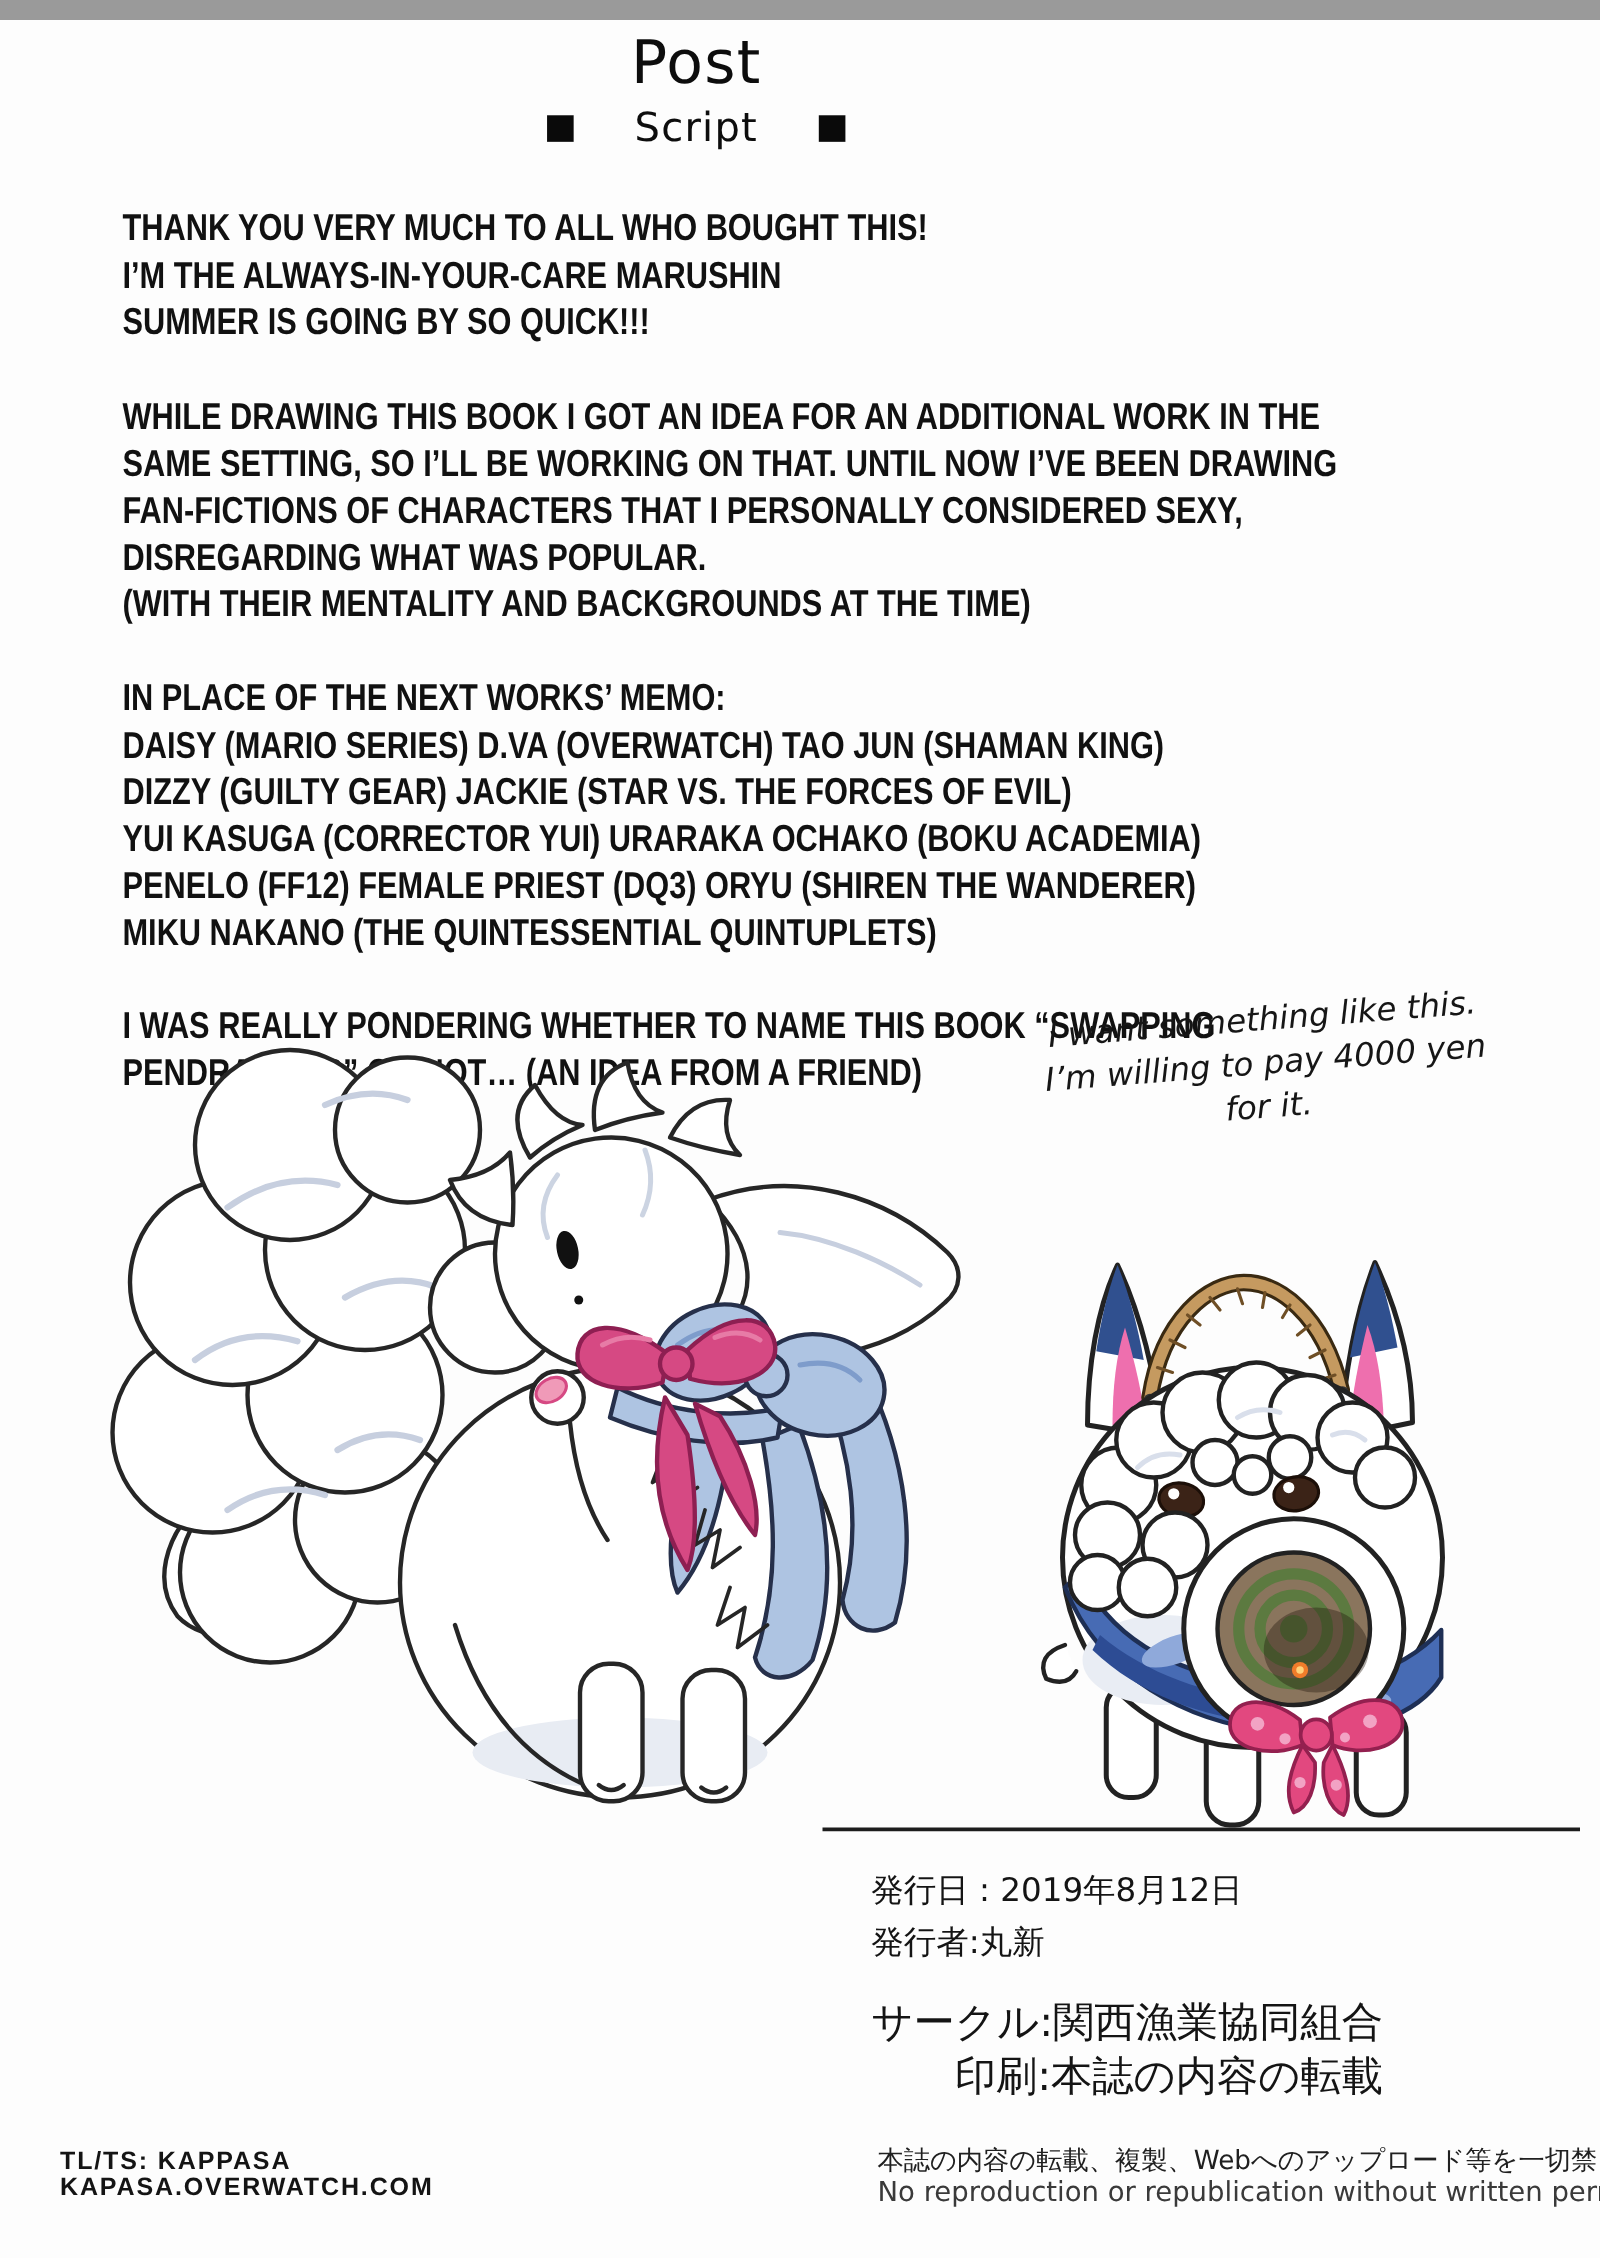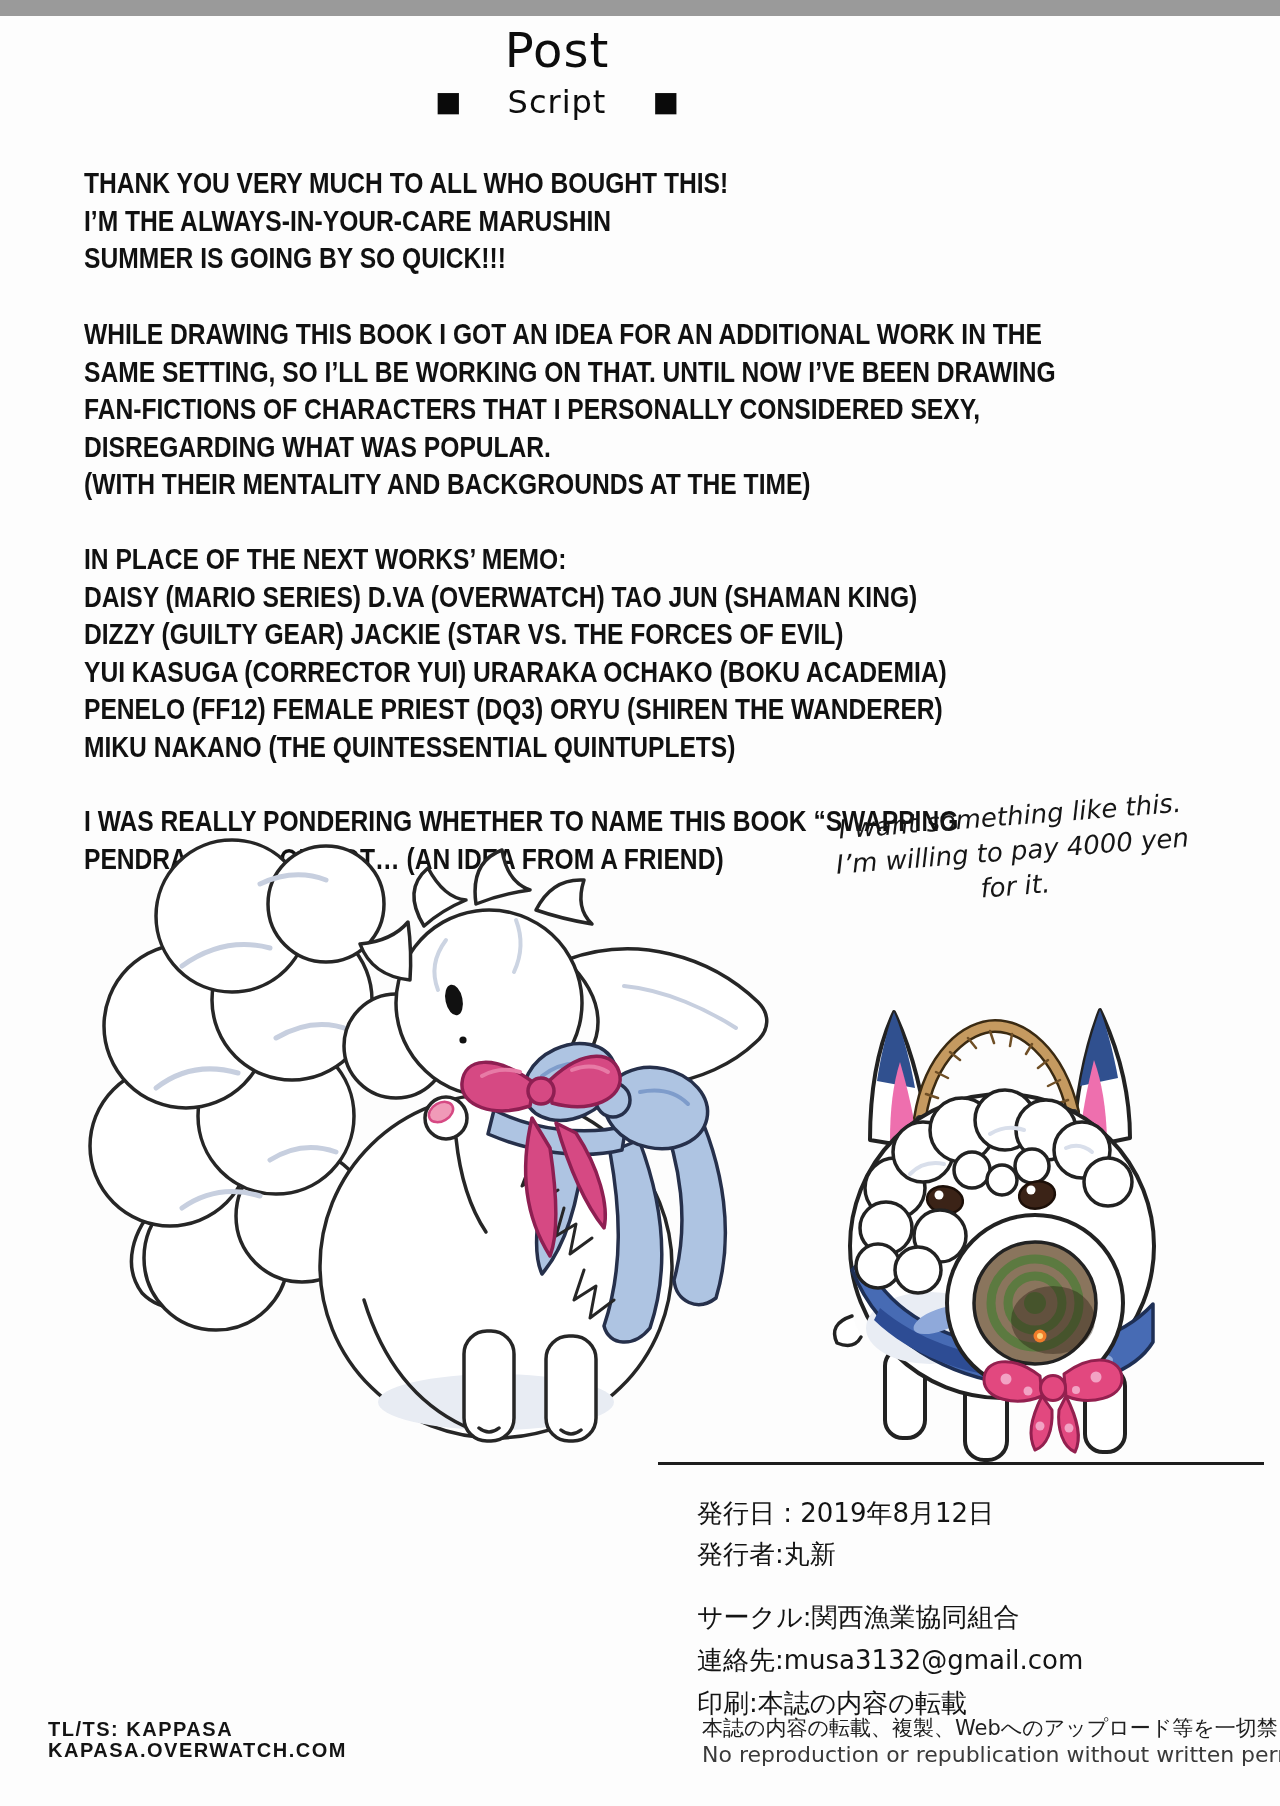--- a/index.html
+++ b/index.html
@@ -8,21 +8,21 @@
     background:#fdfdfd;overflow:hidden;
     font-family:"Liberation Sans",sans-serif;color:#1c1c1c;
   }
   
   .header{position:absolute;left:377px;top:6px;width:360px;text-align:center;}
   .title-top{font-family:"DejaVu Sans",sans-serif;font-size:48px;font-weight:500;letter-spacing:1px;color:#0d0d0d;}
   .title-row{display:flex;align-items:center;justify-content:center;gap:46px;margin-top:2px;}
   .sq{font-size:44px;line-height:44px;color:#0a0a0a;}
   .title-bottom{font-family:"DejaVu Sans",sans-serif;font-size:32px;font-weight:500;letter-spacing:1px;color:#0d0d0d;}
   
-  .copy{position:absolute;left:84px;width:1100px;}
+  .copy{position:absolute;left:98px;width:1100px;}
   .copy .ln{
     font-weight:700;font-size:30px;line-height:37.5px;white-space:nowrap;
     transform:scaleX(0.82);transform-origin:left center;color:#111;
   }
   #para-thanks{top:148px;}
   #para-idea{top:299px;}
   #para-memo{top:524px;}
   #para-book{top:786px;}
   
   .note{
@@ -32,21 +32,21 @@
     font-size:26px;line-height:35px;color:#161616;
   }
   
   .illus{position:absolute;}
   #illus-left{left:64px;top:772px;}
   #illus-right{left:790px;top:982px;}
   
   .rule{position:absolute;left:658px;top:1446px;width:606px;height:2.5px;background:#1d1d1d;}
   .colophon{position:absolute;left:697px;font-family:"DejaVu Sans",sans-serif;color:#141414;}
   .col-a{top:1477px;font-size:26px;line-height:41px;}
-  .col-b{top:1580px;font-size:26px;line-height:43px;}
+  .col-b{top:1580px;font-size:33px;line-height:43px;text-align:right;}
   .notice-jp{position:absolute;left:702px;top:1698px;font-family:"DejaVu Sans",sans-serif;font-size:21px;color:#202020;white-space:nowrap;}
   .notice-en{position:absolute;left:702px;top:1726px;font-family:"DejaVu Sans",sans-serif;font-size:22px;color:#3a3a3a;white-space:nowrap;}
   
   .credits{position:absolute;left:48px;top:1703px;font-weight:700;font-size:20px;line-height:21px;letter-spacing:1.5px;color:#141414;}
 </style>
 </head>
 <body>
 
 <div class="page">
 
@@ -279,21 +279,20 @@
 
   <div class="rule"></div>
 
   <div class="colophon col-a">
     <div>発行日 : 2019年8月12日</div>
     <div>発行者:丸新</div>
   </div>
 
   <div class="colophon col-b">
     <div>サークル:関西漁業協同組合</div>
-    <div>連絡先:musa3132@gmail.com</div>
     <div>印刷:本誌の内容の転載</div>
   </div>
 
   <div class="notice-jp">本誌の内容の転載、複製、Webへのアップロード等を一切禁じます。</div>
   <div class="notice-en">No reproduction or republication without written permission.</div>
 
   <div class="credits">
     <div>TL/TS: KAPPASA</div>
     <div>KAPASA.OVERWATCH.COM</div>
   </div>

